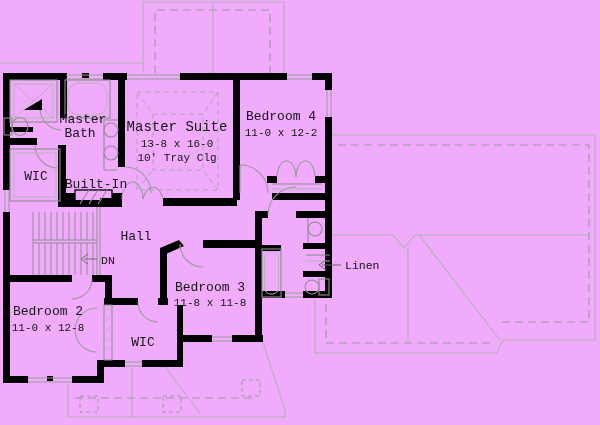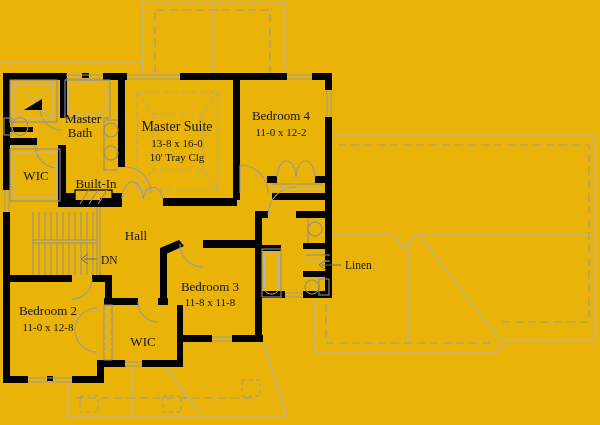--- a/index.html
+++ b/index.html
@@ -1,17 +1,17 @@
 <!DOCTYPE html>
 <html><head>
 <meta charset="utf-8">
 <style>
   html,body{margin:0;padding:0;background:#fff;}
-  .plan-wrap{position:relative;width:600px;height:425px;background:#eab308;overflow:hidden;
-             font-family:Liberation Serif, serif;}
+  .plan-wrap{position:relative;width:600px;height:425px;background:#f0abfc;overflow:hidden;
+             font-family:Liberation Mono, monospace;}
   svg{display:block}
   text{fill:#141414;}
   .room-name{font-size:13px;}
   .room-dim{font-size:11px;}
   .small-label{font-size:11.5px;}
   .wall{fill:#000;}
   .fix{stroke:#8f8f8f;fill:none;stroke-width:1.1;}
   .fix2{stroke:#b5b5b5;fill:none;stroke-width:1;}
   .door{stroke:#9a9a9a;fill:none;stroke-width:1.1;}
   .roof{stroke:#b3b3b3;fill:none;stroke-width:1.2;}

